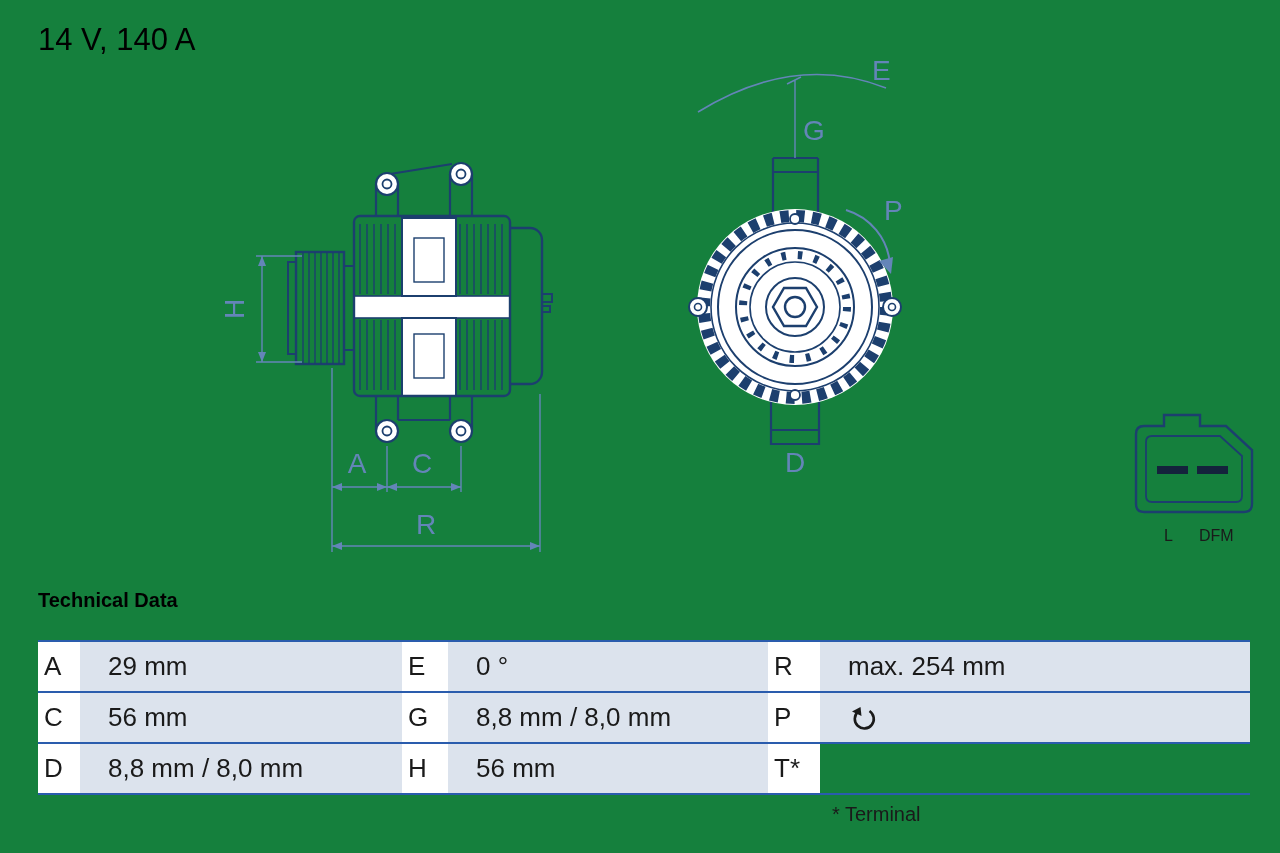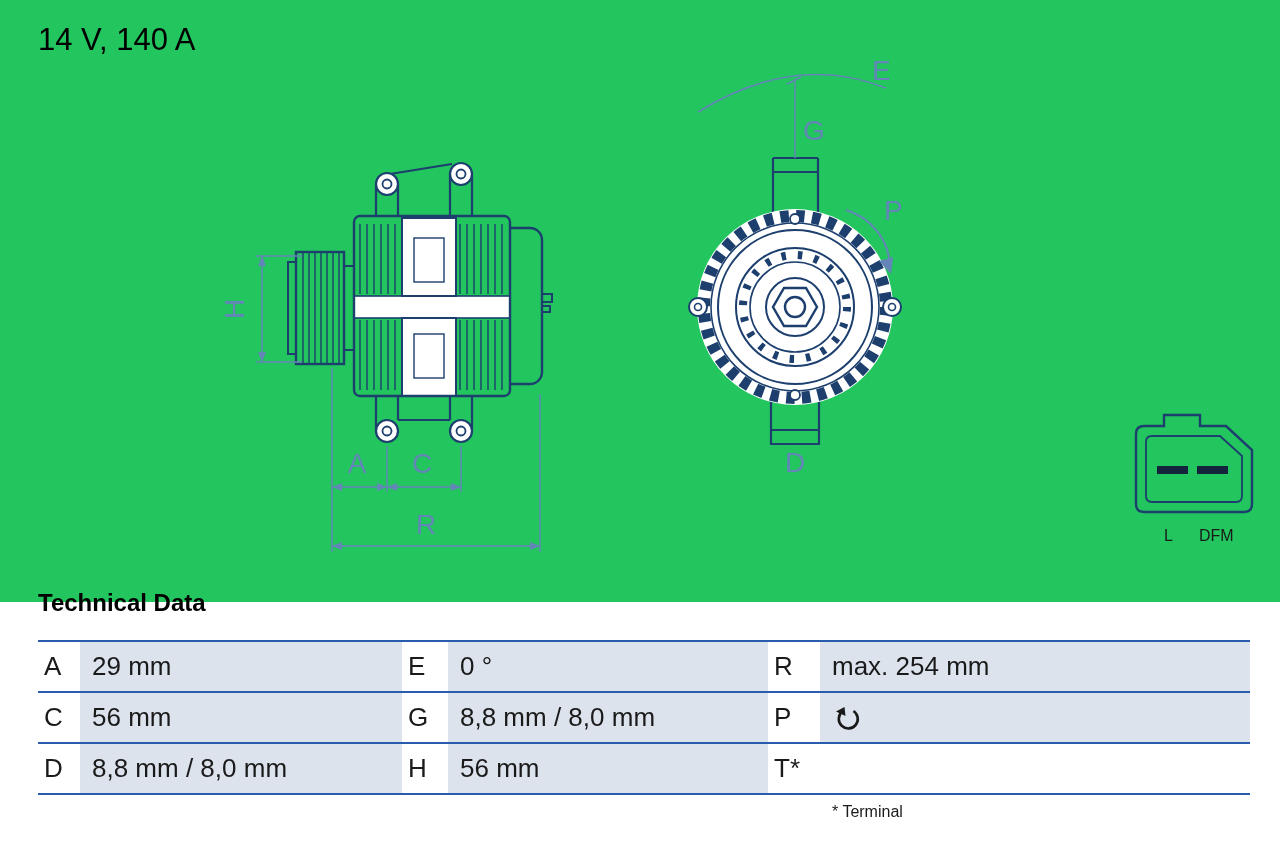--- a/index.html
+++ b/index.html
@@ -9,56 +9,56 @@
     font-family: "Liberation Sans", sans-serif;
     position: relative; overflow: hidden;
   }
   :root {
     --drawing-outline: #1c3f6e;
     --dimension: #6485b8;
     --table-border: #2a5cad;
     --cell-bg: #dce3ed;
     --text: #1a1a1a;
   }
-  #app { position: relative; width: 1280px; height: 602px; background: #22c55e; }
+  #app { position: relative; width: 1280px; height: 853px; background: #15803d; }
 
   .page-title {
     position: absolute; left: 38px; top: 22px;
     font-size: 31px; color: #000;
   }
   #drawing { position: absolute; left: 0; top: 0; }
 
   .outline { stroke: var(--drawing-outline); fill: none; }
   .white   { stroke: var(--drawing-outline); fill: #ffffff; }
   .dimline { stroke: var(--dimension); fill: none; }
   .dimfill { fill: var(--dimension); stroke: none; }
   .dimtext { fill: var(--dimension); font-size: 28px; font-family: "Liberation Sans", sans-serif; }
   .connlabel { fill: var(--text); font-size: 16px; font-family: "Liberation Sans", sans-serif; }
 
   .section-heading {
     position: absolute; left: 38px; top: 589px;
-    font-size: 24px; font-weight: 700; color: #000;
+    font-size: 20px; font-weight: 700; color: #000;
   }
   .data-table {
     position: absolute; left: 38px; top: 640px; width: 1212px;
     border-top: 2px solid var(--table-border);
   }
   .t-row {
     display: grid;
     grid-template-columns: 42px 322px 46px 320px 52px 1fr;
     height: 51px;
     border-bottom: 2px solid var(--table-border);
   }
   .cell { display: flex; align-items: center; font-size: 26px; color: var(--text); }
   .cell.key { padding-left: 6px; background: #fff; }
-  .cell.val { padding-left: 12px; background: var(--cell-bg); }
+  .cell.val { padding-left: 28px; background: var(--cell-bg); }
   .rot-icon { display: block; }
   .footnote {
     position: absolute; left: 832px; top: 803px;
-    font-size: 16px; color: var(--text); text-align: right;
+    font-size: 20px; color: var(--text); text-align: right;
   }
 </style>
 </head>
 <body>
 
 <div id="app">
 
   <div class="page-title">14 V, 140 A</div>
 
   <svg id="drawing" width="1280" height="580" viewBox="0 0 1280 580">

